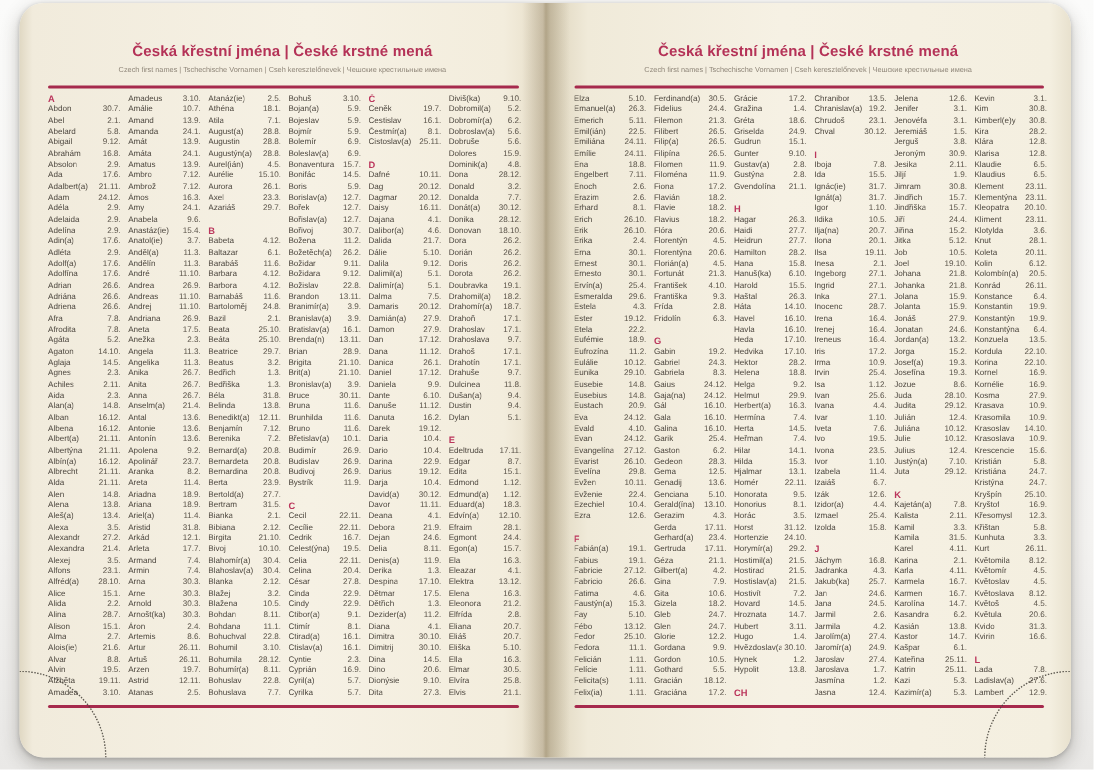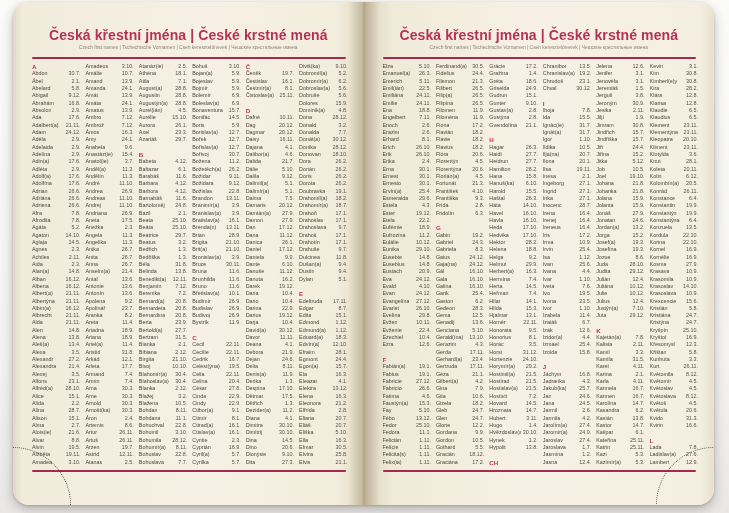--- a/index.html
+++ b/index.html
@@ -24,21 +24,21 @@
     background:linear-gradient(90deg,#cfc4a8 0%,#ded5bd 0.8%,#f0ead9 8%,#f6f1e4 45%,#f4efe0 96%,#e8e1ce 100%);
   }
   .page.left::after {
     content:""; position:absolute; right:0; top:0; bottom:0; width:16px; pointer-events:none;
     background:linear-gradient(90deg, rgba(110,92,62,0) 0%, rgba(110,92,62,.30) 100%);
   }
   .page.right::after {
     content:""; position:absolute; left:0; top:0; bottom:0; width:16px; pointer-events:none;
     background:linear-gradient(270deg, rgba(110,92,62,0) 0%, rgba(110,92,62,.30) 100%);
   }
-  .pg-title { margin-top:27px; text-align:center; font-size:14px; line-height:12px;
+  .pg-title { margin-top:27px; text-align:center; font-size:10px; line-height:12px;
               font-weight:bold; color:#b43257; letter-spacing:.1px; }
   .pg-sub   { margin-top:4px; text-align:center; font-size:4.9px; line-height:6px; color:#8f8679; }
   .rule { height:2px; background:#a62a4d; margin:6px 18px 0 19px; border-radius:1px; }
   .rule.bottom { margin-top:4px; }
   .cols { display:flex; gap:5px; margin:4px 16px 0 19px; height:403px; overflow:hidden; }
   .col  { flex:1 1 0; min-width:0; overflow:hidden; }
   .row  { display:flex; justify-content:space-between; align-items:baseline;
           height:7.33px; font-size:5.4px; line-height:7.4px; color:#4c463e; white-space:nowrap; }
   .row .nm { overflow:hidden; }
   .row .dt { color:#5a5349; margin-left:2px; flex:none; }

